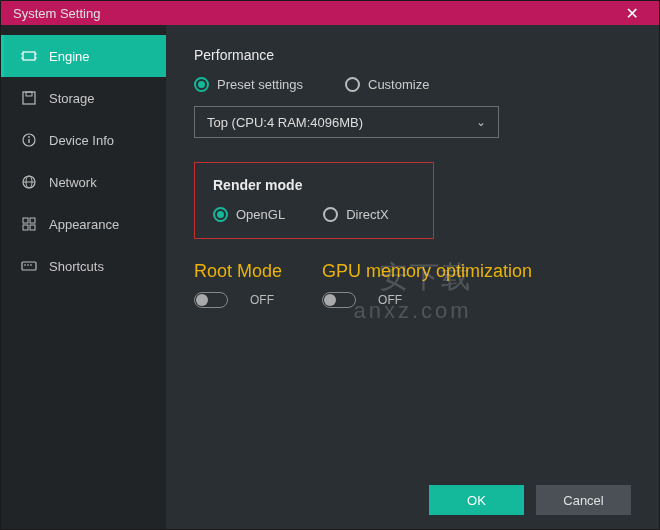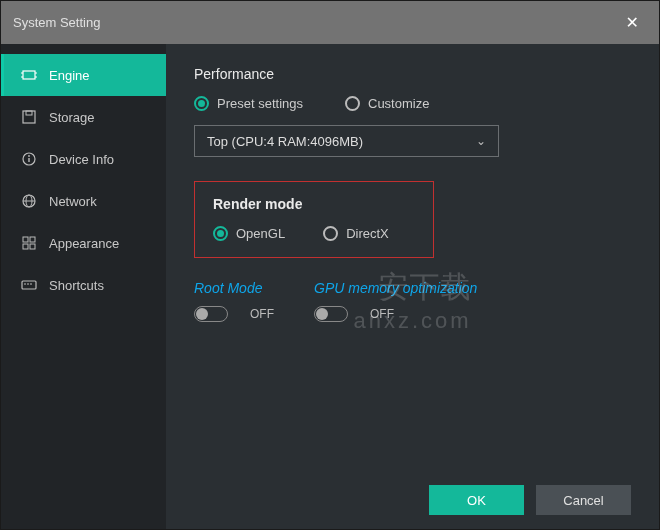--- a/index.html
+++ b/index.html
@@ -1,18 +1,18 @@
 <!DOCTYPE html>
 <html><head>
 <meta charset="utf-8">
 <style>
 * { box-sizing: border-box; margin: 0; padding: 0; }
 body { font-family: "Segoe UI", Arial, sans-serif; background: #2a2f33; width: 660px; height: 530px; overflow: hidden; color: #ccc; font-size: 13px; }
 .window { width: 660px; height: 530px; background: #2a2f33; display: flex; flex-direction: column; border: 1px solid #1a1a1a; }
-.titlebar { height: 43px; background: #737373; display: flex; align-items: center; justify-content: space-between; padding: 0 12px; }
+.titlebar { height: 24px; background: #be185d; display: flex; align-items: center; justify-content: space-between; padding: 0 12px; }
 .titlebar .title { color: #e0e0e0; font-size: 13px; }
 .titlebar .close { color: #fff; font-size: 16px; cursor: pointer; padding: 4px 8px; }
 .body { flex: 1; display: flex; }
 .sidebar { width: 165px; background: #212427; display: flex; flex-direction: column; padding-top: 10px; }
 .sidebar-item { height: 42px; display: flex; align-items: center; padding-left: 20px; color: #c8c8c8; cursor: pointer; gap: 12px; font-size: 13px; }
 .sidebar-item.active { background: #14b89a; color: #fff; border-left: 3px solid #0fcaa8; padding-left: 17px; }
 .sidebar-item .ico { display: inline-flex; width: 16px; height: 16px; align-items: center; justify-content: center; }
 .main { flex: 1; padding: 22px 28px 14px 28px; position: relative; display: flex; flex-direction: column; }
 .section-title { color: #eaeaea; font-size: 14px; margin-bottom: 14px; }
 .radio-row { display: flex; gap: 42px; align-items: center; margin-bottom: 14px; }
@@ -20,21 +20,21 @@
 .radio .circ { width: 15px; height: 15px; border: 2px solid #bbb; border-radius: 50%; display: inline-flex; align-items: center; justify-content: center; }
 .radio.checked .circ { border-color: #14b89a; }
 .radio.checked .circ::after { content: ""; width: 7px; height: 7px; background: #14b89a; border-radius: 50%; }
 .select { width: 305px; height: 32px; border: 1px solid #6a6e71; display: flex; align-items: center; justify-content: space-between; padding: 0 12px; cursor: pointer; color: #ddd; }
 .select .chev { font-size: 12px; color: #bbb; }
 .render-box { border: 1px solid #c23030; padding: 14px 18px 16px 18px; margin-top: 24px; width: 240px; }
 .render-box .section-title { margin-bottom: 14px; font-size: 14px; font-weight: bold; }
 .render-box .radio-row { margin-bottom: 0; gap: 38px; }
 .toggles { display: flex; margin-top: 22px; gap: 40px; }
 .toggle-col { display: flex; flex-direction: column; gap: 10px; }
-.toggle-label { color: #0ea5e9; font-size: 14px; font-style: italic; }
+.toggle-label { color: #eab308; font-size: 18px; }
 .toggle-row { display: flex; align-items: center; gap: 22px; }
 .switch { width: 34px; height: 16px; border: 1px solid #888; border-radius: 10px; position: relative; display: inline-block; cursor: pointer; }
 .switch::after { content: ""; position: absolute; left: 1px; top: 1px; width: 12px; height: 12px; background: #aaa; border-radius: 50%; }
 .switch-text { color: #bbb; font-size: 12px; }
 .footer { margin-top: auto; display: flex; justify-content: flex-end; gap: 12px; padding-top: 12px; }
 .btn { width: 95px; height: 30px; display: flex; align-items: center; justify-content: center; cursor: pointer; font-size: 13px; }
 .btn-primary { background: #14b89a; color: #fff; }
 .btn-secondary { background: #4a5055; color: #e0e0e0; }
 .watermark { position: absolute; left: 50%; top: 50%; transform: translate(-50%,-30%); color: rgba(255,255,255,0.18); font-size: 30px; pointer-events: none; letter-spacing: 1px; text-align:right; }
 .watermark .wm1 { font-size: 30px; }

